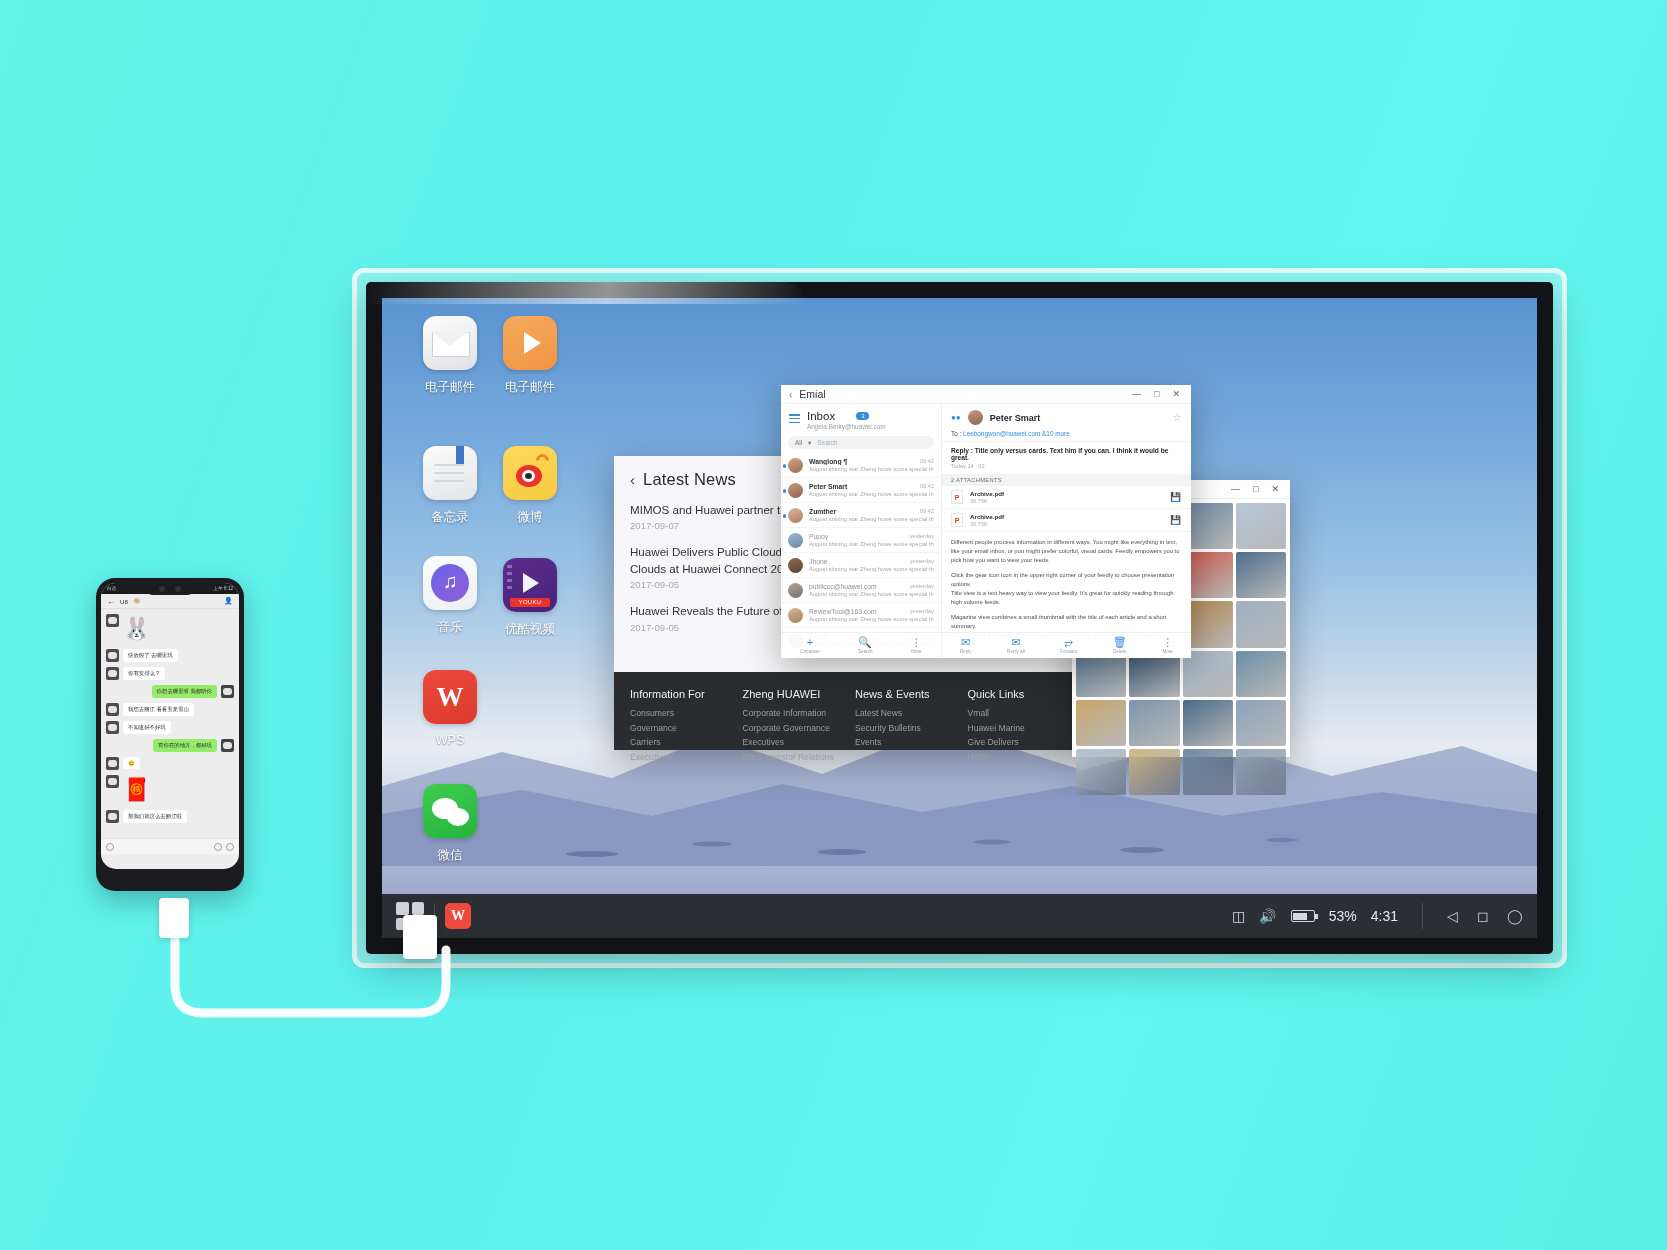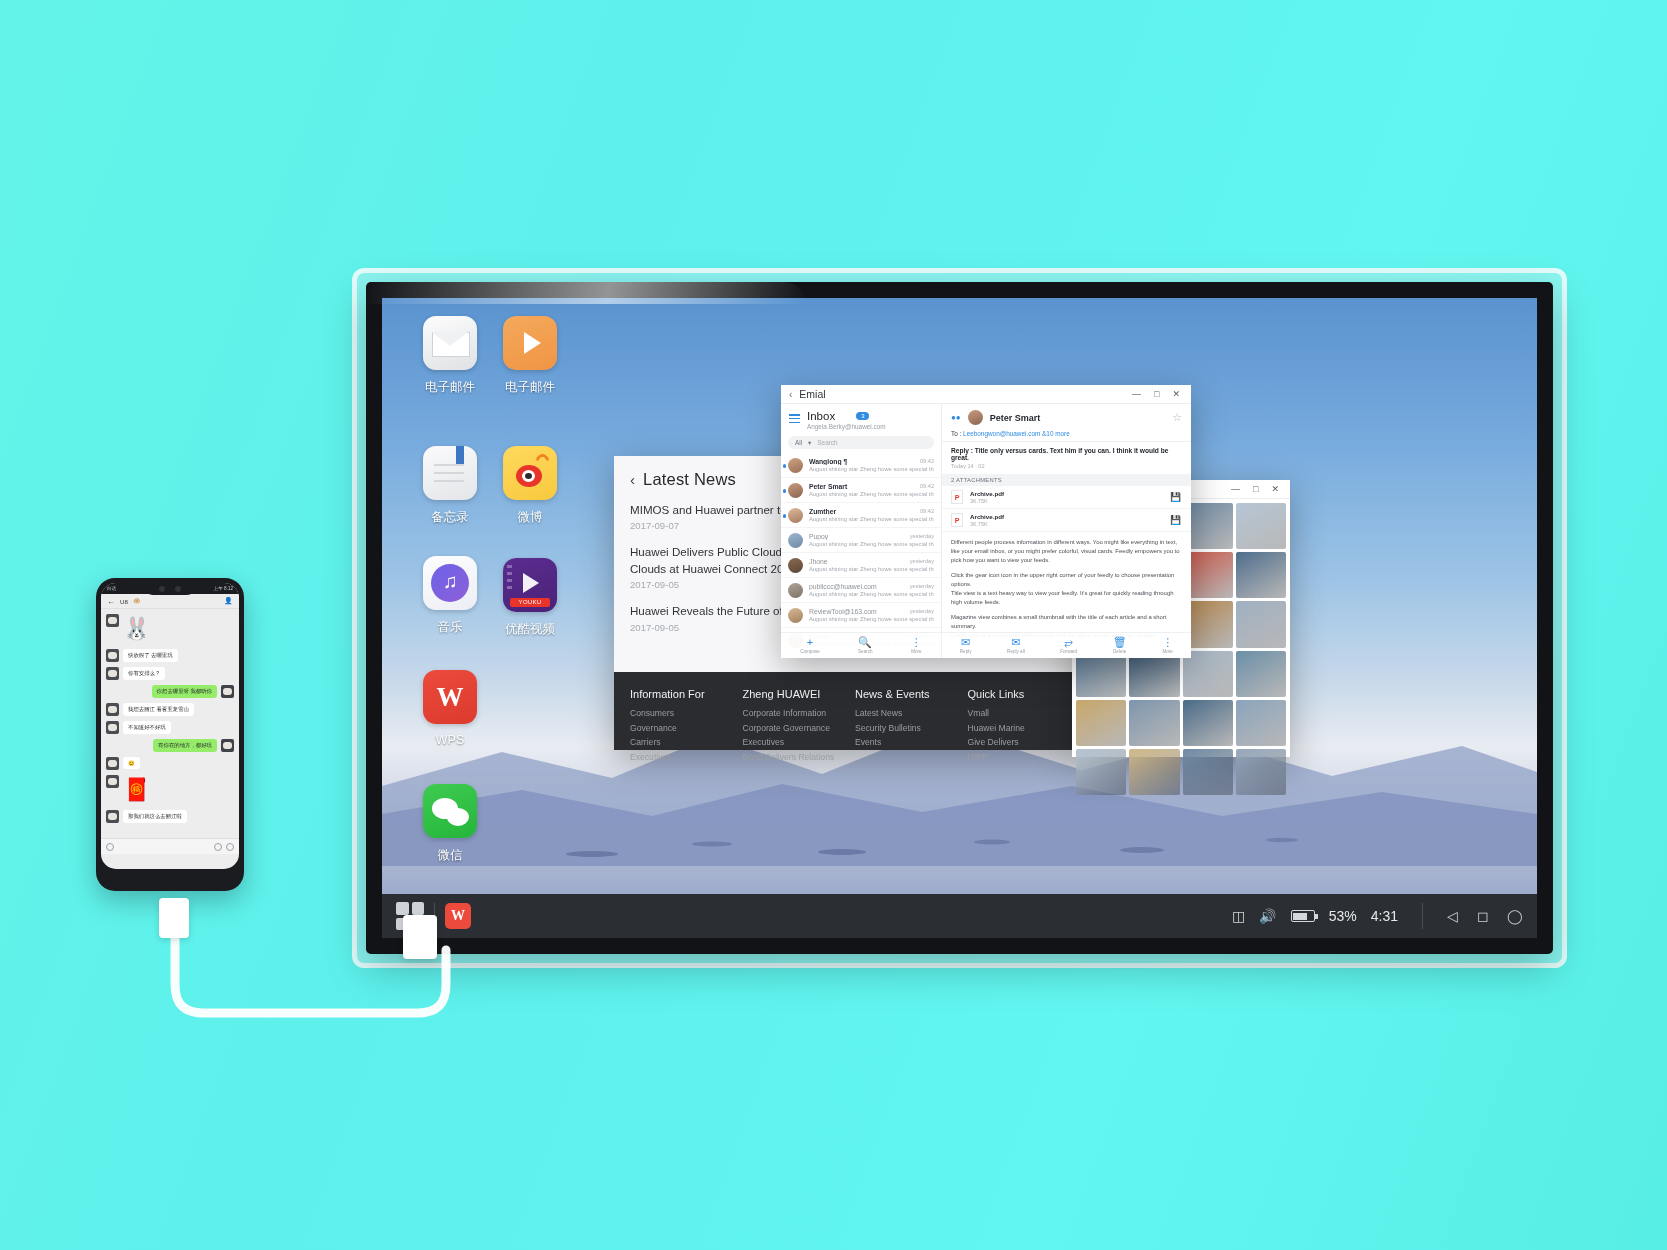--- a/index.html
+++ b/index.html
@@ -303,21 +303,21 @@
         <a>Consumers</a>
         <a>Governance</a>
         <a>Carriers</a>
         <a>Executives</a>
       </div>
       <div class="fcol">
         <h4>Zheng HUAWEI</h4>
         <a>Corporate Information</a>
         <a>Corporate Governance</a>
         <a>Executives</a>
-        <a>Bond Delivers Relations</a>
+        <a>Bond Investor Relations</a>
       </div>
       <div class="fcol">
         <h4>News &amp; Events</h4>
         <a>Latest News</a>
         <a>Security Bulletins</a>
         <a>Events</a>
       </div>
       <div class="fcol">
         <h4>Quick Links</h4>
         <a>Vmall</a>

